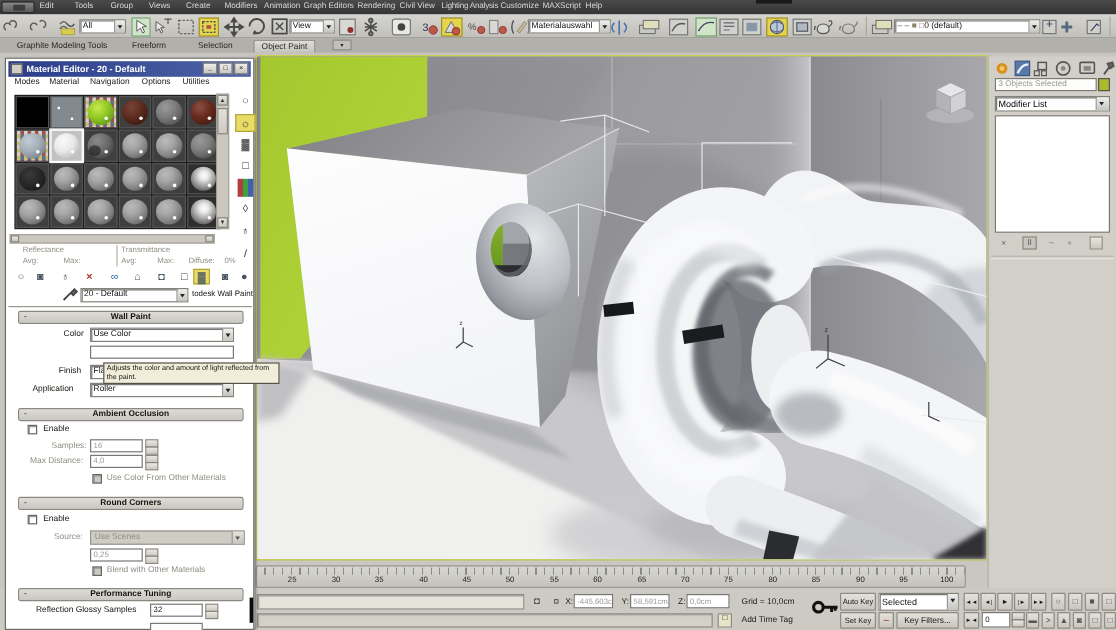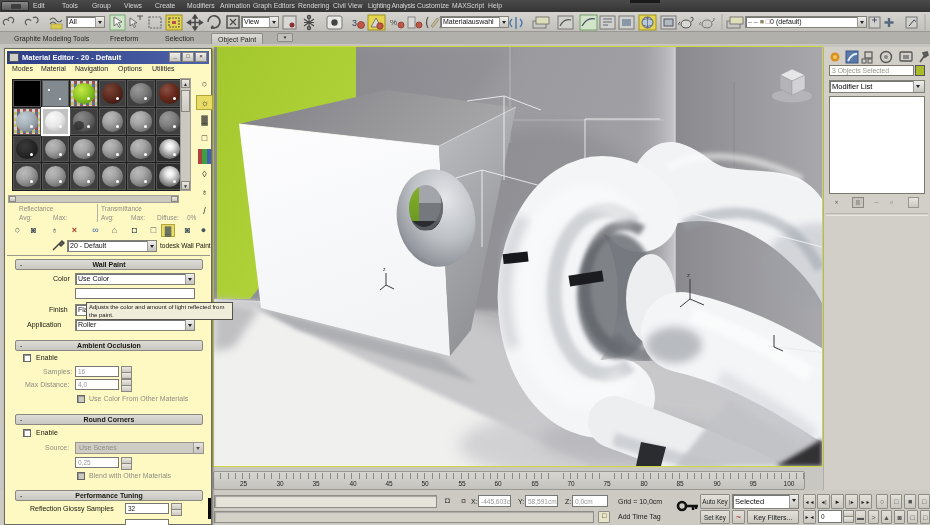--- a/index.html
+++ b/index.html
@@ -27,21 +27,21 @@
 .fld{position:absolute;background:#fff;border:1px solid #777;font-size:6.5px;color:#999;line-height:11px;padding-left:2px;overflow:hidden;}
 .lbl7{position:absolute;font-size:7px;color:#1a1a1a;}
 
 #ruler{position:absolute;left:213px;top:471px;width:592px;height:19px;background:linear-gradient(#d8d6d0,#c4c2bc);border:1px solid #9a9892;border-radius:2px;}
 #ruler .nums span{position:absolute;top:8px;font-size:6.5px;color:#222;transform:translateX(-50%);}
 #rticks{position:absolute;left:0;top:1px;width:590px;height:6px;
  background:repeating-linear-gradient(90deg,transparent 0,transparent 6.3px,#8a8a84 6.3px,#8a8a84 7.287px);}
 
 #cmdpanel{position:absolute;left:823px;top:47px;width:107px;height:443px;background:#d2cfc8;border-left:1px solid #b0aea6;}
 
-#mtled{position:absolute;left:4px;top:48px;width:208px;height:477px;background:#fef9c3;border:1px solid #6d6b66;box-shadow:1px 1px 2px rgba(0,0,0,.45);}
+#mtled{position:absolute;left:4px;top:48px;width:208px;height:477px;background:#ffffff;border:1px solid #6d6b66;box-shadow:1px 1px 2px rgba(0,0,0,.45);}
 #mtitle{position:absolute;left:2px;top:2px;width:202px;height:13px;background:linear-gradient(90deg,#2c3d87,#4d63a8);color:#fff;font-size:7.5px;font-weight:bold;line-height:13px;padding-left:15px;}
 #mticon{position:absolute;left:2px;top:2px;width:10px;height:9px;background:#cfcdc5;border:1px solid #555;}
 .wbtn{position:absolute;top:3px;width:12px;height:10px;background:linear-gradient(#efeee9,#c8c6bf);border:1px solid #8a887d;font-size:6px;line-height:8px;text-align:center;color:#222;font-family:"Liberation Mono",monospace;}
 #mmenu{position:absolute;left:4px;top:16px;width:200px;height:12px;font-size:7px;color:#222;}
 #mmenu span{margin-right:10px;}
 
 #mgrid{position:absolute;left:7px;top:30px;width:172px;height:112px;background:#1d1d1d;display:grid;grid-template-columns:repeat(6,1fr);grid-template-rows:repeat(4,1fr);gap:1px;padding:1px;}
 .cell{position:relative;background:#3f3f3f;border:1px solid #555;}
 .sph{position:absolute;left:2px;top:2px;right:2px;bottom:2px;border-radius:50%;
 background:radial-gradient(circle at 36% 30%,#bababa 0%,#a6a6a6 32%,#828282 62%,#606060 85%);}

